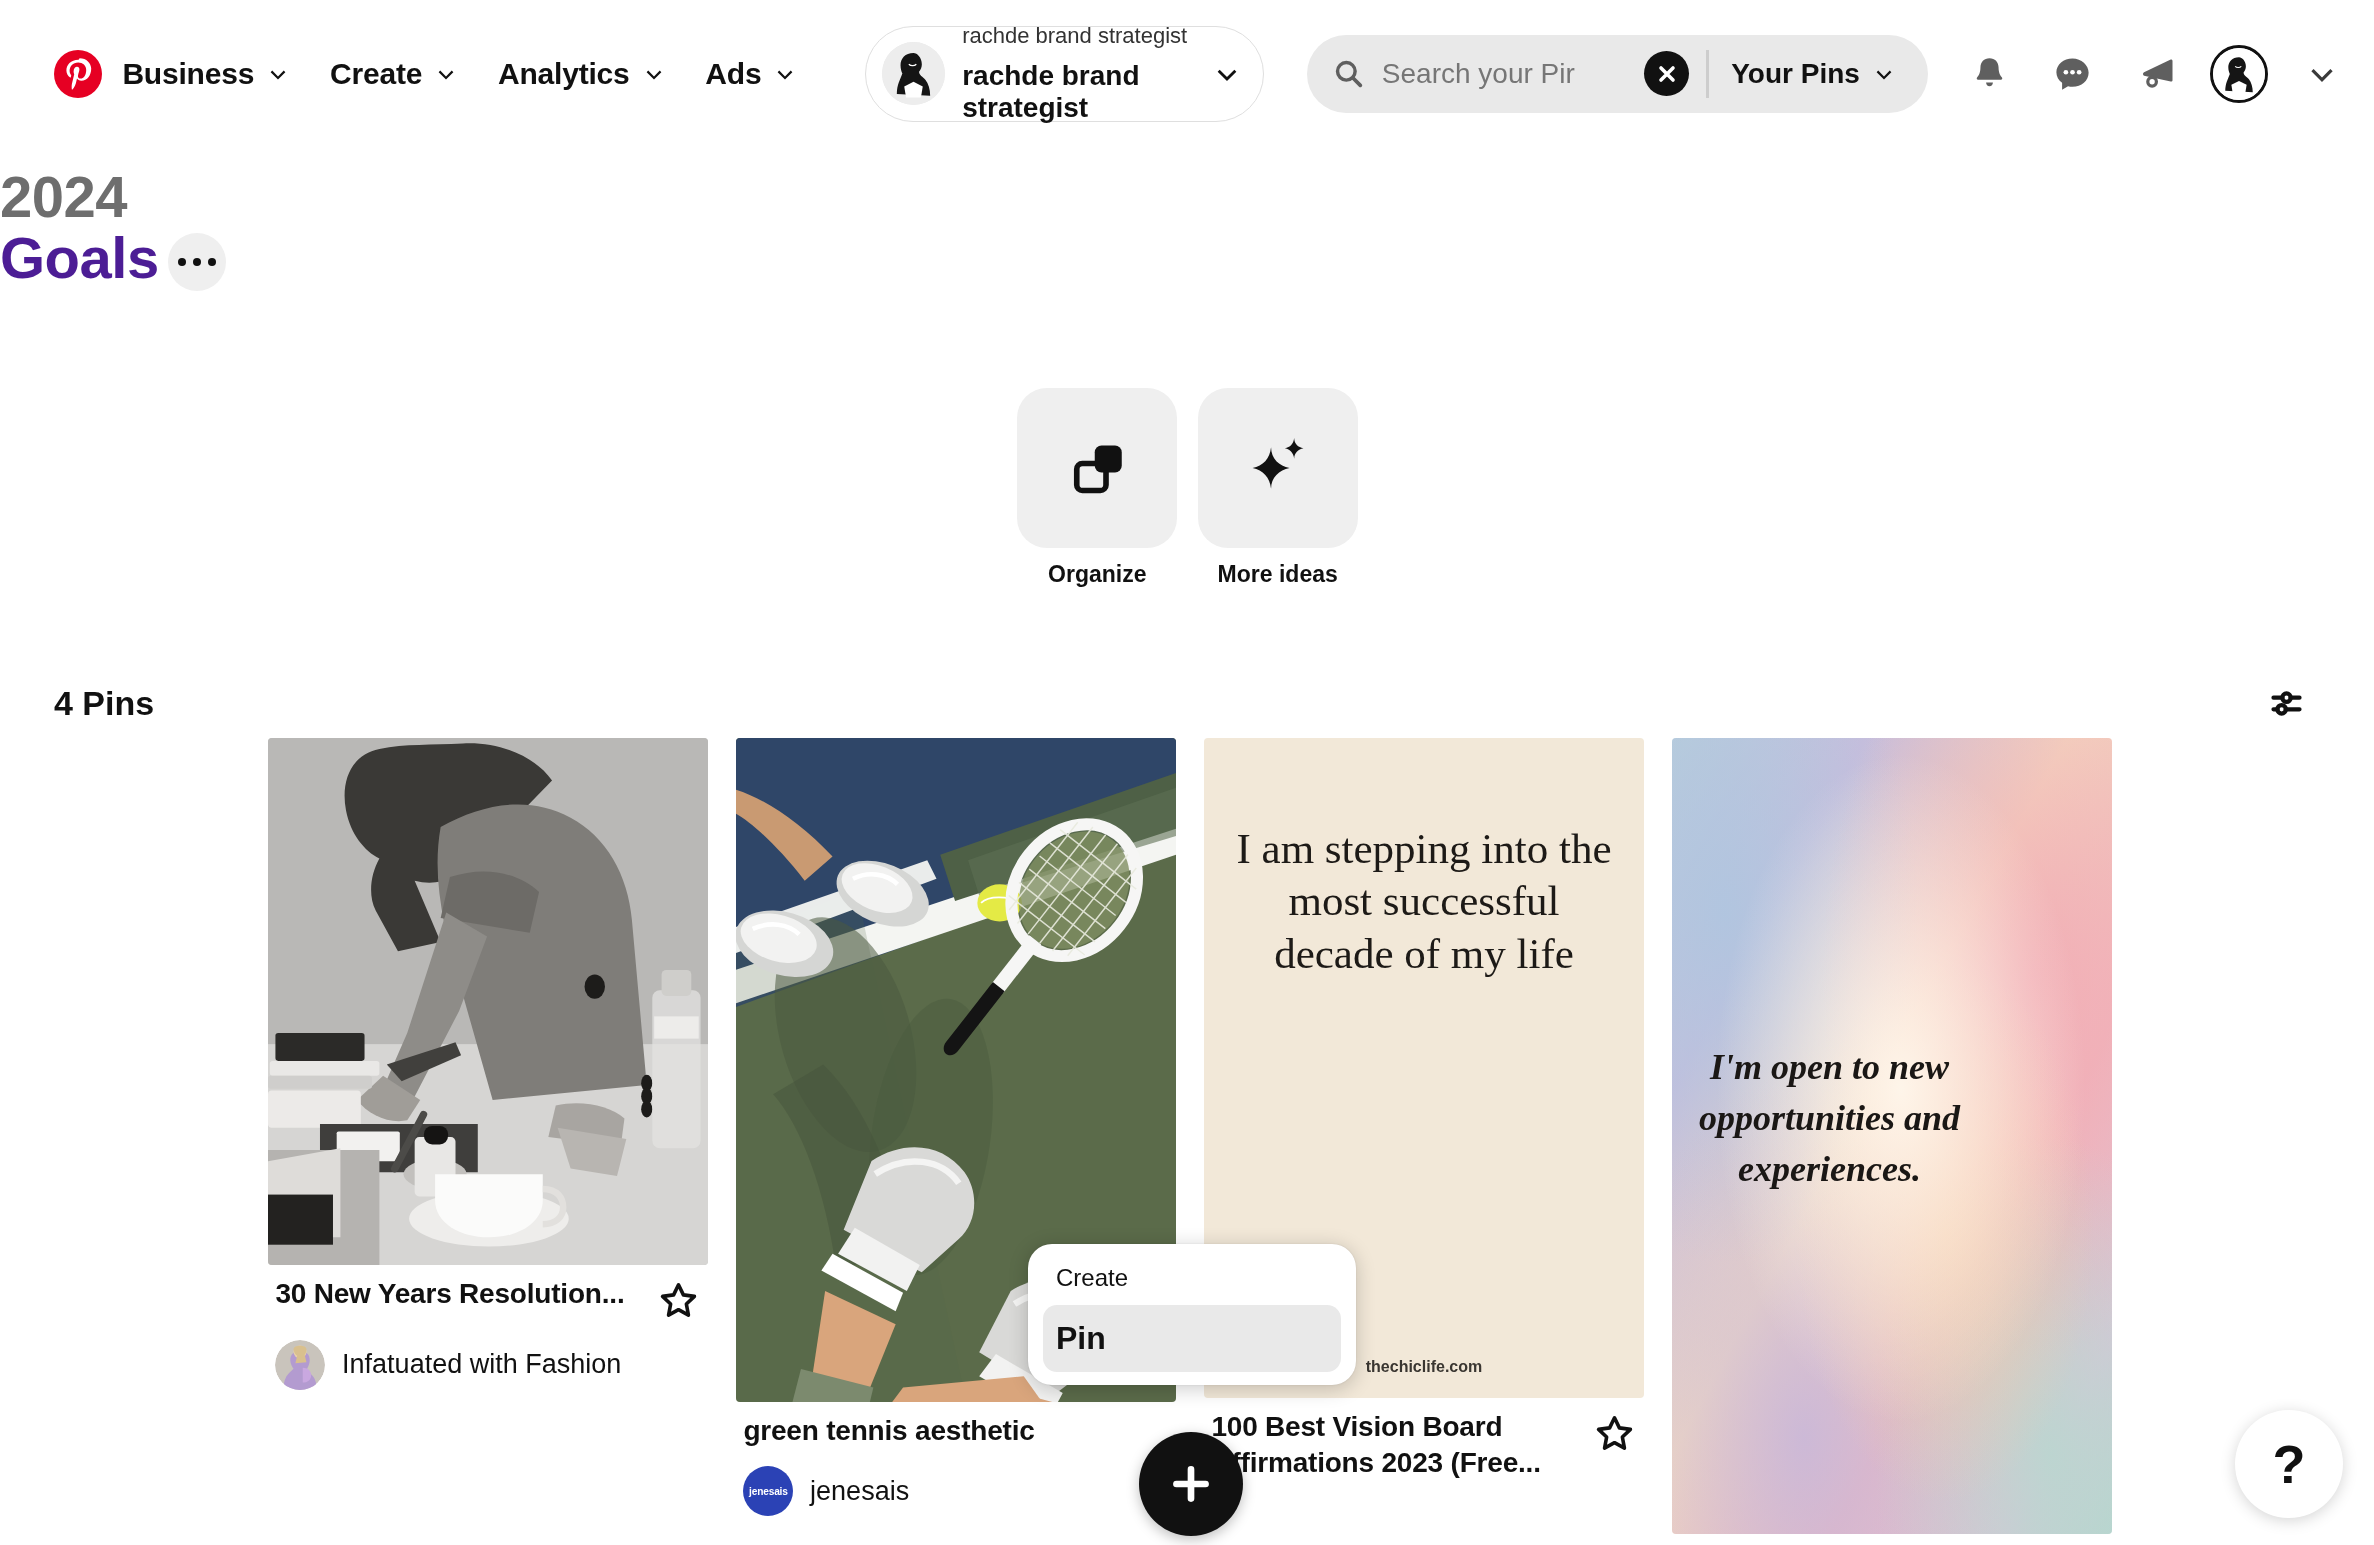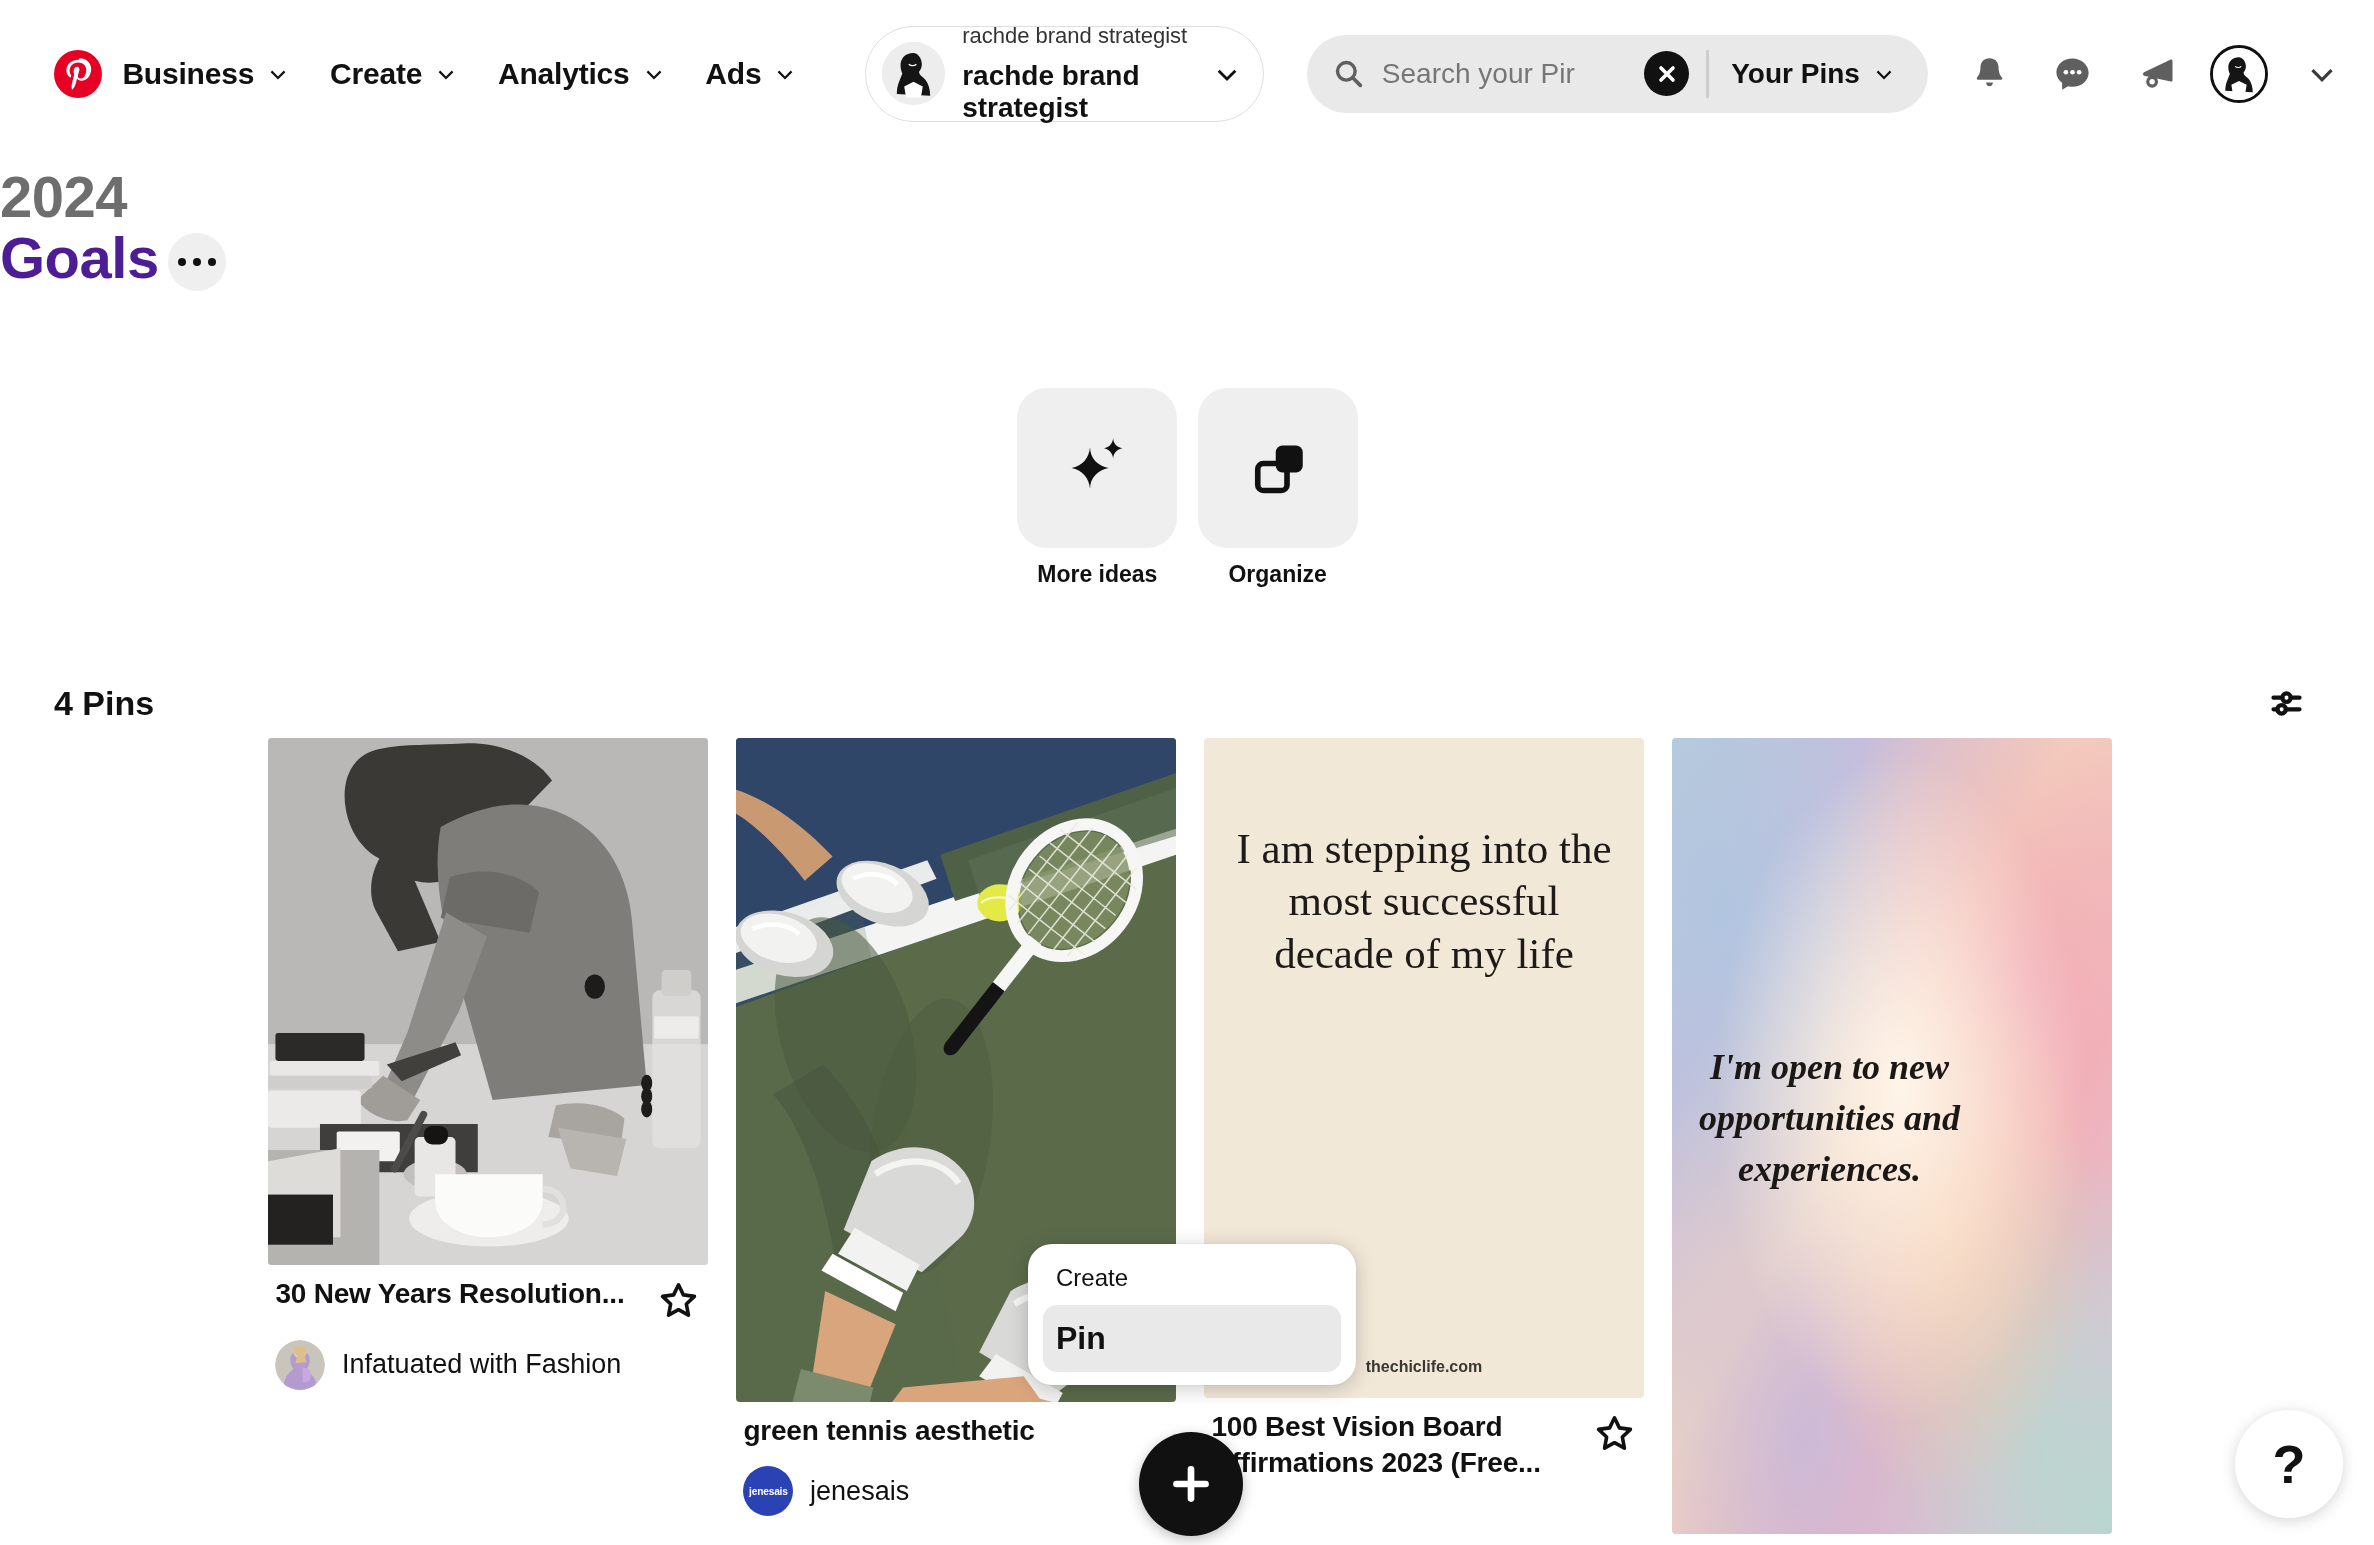--- a/index.html
+++ b/index.html
@@ -380,35 +380,35 @@
       <i></i>
       <i></i>
       <i></i>
     </div>
   </div>
 </div>
 
 <div class="board-actions">
   <div class="action-col">
     <div class="action-tile">
+      <svg viewBox="0 0 64 64" width="72" height="72">
+        <rect x="14" y="28" width="26" height="24" rx="5" fill="none" stroke="#111" stroke-width="5"></rect>
+        <rect x="30" y="12" width="24" height="24" rx="6" fill="#111"></rect>
+      </svg>
+    </div>
+    <div class="action-label">Organize</div>
+  </div>
+  <div class="action-col">
+    <div class="action-tile">
       <svg viewBox="0 0 64 64" width="74" height="74">
         <path d="M26 14c0 10 7 16 16 18-9 2-16 8-16 18-1-10-7-16-16-18 9-2 15-8 16-18z" fill="#111"></path>
         <path d="M46 6c0 5 3.5 8 8 9-4.5 1-8 4-8 9-.6-5-3.5-8-8-9 4.5-1 7.4-4 8-9z" fill="#111"></path>
       </svg>
     </div>
     <div class="action-label">More ideas</div>
-  </div>
-  <div class="action-col">
-    <div class="action-tile">
-      <svg viewBox="0 0 64 64" width="72" height="72">
-        <rect x="14" y="28" width="26" height="24" rx="5" fill="none" stroke="#111" stroke-width="5"></rect>
-        <rect x="30" y="12" width="24" height="24" rx="6" fill="#111"></rect>
-      </svg>
-    </div>
-    <div class="action-label">Organize</div>
   </div>
 </div>
 
 <div class="pins-bar">
   <div class="pins-count">4 Pins</div>
   <div class="filter-btn">
     <svg viewBox="0 0 24 24" width="39" height="39">
       <path d="M4 8.4h5.5M14.5 8.4H20" stroke="#111" stroke-width="2.6" stroke-linecap="round"></path>
       <circle cx="12" cy="8.4" r="2.6" fill="none" stroke="#111" stroke-width="2.6"></circle>
       <path d="M4 15.6h2.5M11.5 15.6H20" stroke="#111" stroke-width="2.6" stroke-linecap="round"></path>

